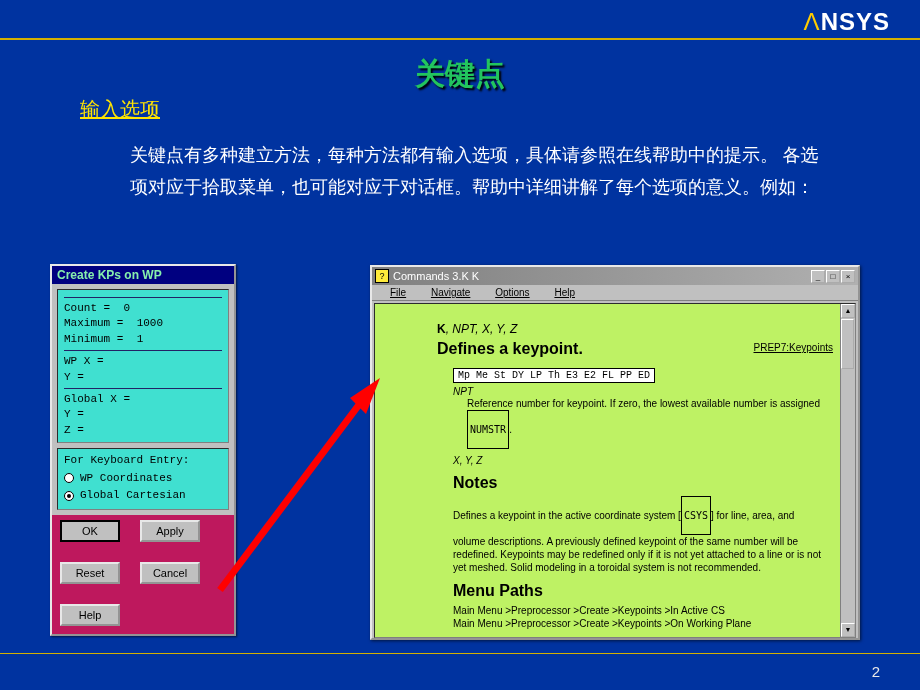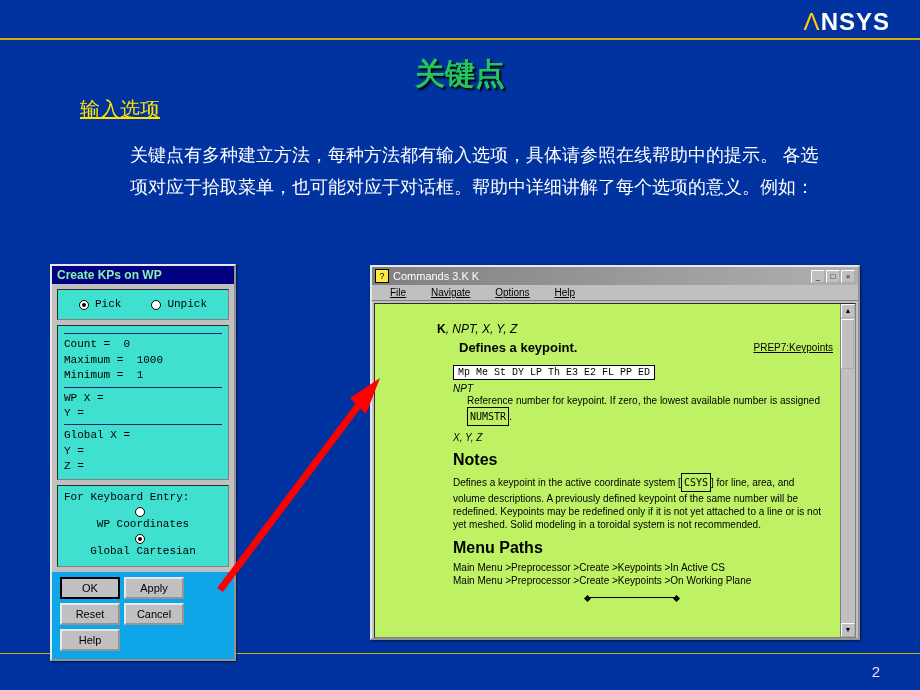--- a/index.html
+++ b/index.html
@@ -21,41 +21,41 @@
 
 
 .dlg1 { position: absolute; top: 264px; left: 50px; width: 186px; background: #c0c0c0; border: 2px outset #e8e8e8; font-family: "MS Sans Serif", sans-serif; font-size: 11px; box-shadow: 1px 1px 2px rgba(0,0,0,.6); }
 .dlg1 .titlebar { background: #000080; color: #86efac; font-weight: bold; padding: 2px 5px; font-size: 12px; }
 .dlg1 .panel { background: #40e0d0; margin: 5px; border: 1px inset #808080; padding: 4px 6px; font-family: "Courier New", monospace; font-size: 11px; line-height: 1.4; }
 .dlg1 .row { display: flex; align-items: center; }
 .dlg1 .radio { width: 10px; height: 10px; border-radius: 50%; background: #fff; border: 1px solid #000; display: inline-block; margin-right: 6px; position: relative; }
 .dlg1 .radio.sel::after { content: ""; position: absolute; top: 2px; left: 2px; width: 4px; height: 4px; background: #000; border-radius: 50%; }
 .dlg1 .pickrow { display: flex; justify-content: space-around; padding: 3px 0; }
 .dlg1 .sep { border-top: 1px solid #226; margin: 3px 0; }
-.dlg1 .btnrow { display: flex; flex-wrap: wrap; gap: 4px; padding: 5px 8px 8px; background: #0ea5e9; }
+.dlg1 .btnrow { display: flex; flex-wrap: wrap; gap: 20px; padding: 5px 8px 8px; background: #be185d; }
 .dlg1 button { width: 60px; height: 22px; font-size: 11px; background: #c0c0c0; border: 2px outset #e8e8e8; cursor: pointer; font-family: inherit; }
 .dlg1 button.default { border: 2px solid #000; }
-.dlg1 .coord { display: flex; align-items: center; margin: 2px 0; flex-direction: column; }
+.dlg1 .coord { display: flex; align-items: center; margin: 2px 0; }
 
 
 .helpwin { position: absolute; top: 265px; left: 370px; width: 490px; height: 375px; background: #c0c0c0; border: 2px outset #e8e8e8; font-family: "MS Sans Serif", Arial, sans-serif; font-size: 10px; box-shadow: 1px 1px 3px rgba(0,0,0,.6); }
 .helpwin .tb { background: linear-gradient(to right, #808080, #b0b0b0); color: #fff; display: flex; align-items: center; padding: 1px 3px; font-size: 11px; height: 18px; }
 .helpwin .tb .wicon { width: 14px; height: 14px; background: #ffeb3b; border: 1px solid #000; margin-right: 4px; font-size: 9px; text-align: center; line-height: 12px; color: #000; }
 .helpwin .tb .wbtns { margin-left: auto; display: flex; gap: 1px; }
 .helpwin .tb .wbtn { width: 14px; height: 13px; background: #c0c0c0; border: 1px outset #fff; font-size: 8px; text-align: center; line-height: 11px; color: #000; }
 .helpwin .menubar { background: #c0c0c0; padding: 2px 6px; font-size: 10px; border-bottom: 1px solid #808080; }
 .helpwin .menubar span { margin-right: 10px; text-decoration: underline; padding-left: 12px; }
 .helpwin .content { background: #bef264; margin: 2px; height: 335px; overflow: hidden; padding: 18px 28px 10px 62px; font-family: Arial, sans-serif; font-size: 10px; color: #000; position: relative; border: 1px inset #808080; }
 .helpwin .cmd { font-size: 12px; }
-.helpwin .def { font-weight: bold; margin: 4px 0 10px 22px; font-size: 13px; }
+.helpwin .def { font-weight: bold; margin: 4px 0 10px 0; font-size: 16px; }
 .helpwin .prepref { position: absolute; top: 38px; right: 22px; font-size: 10px; text-decoration: underline; }
 .helpwin .tabs { border: 1px solid #000; display: inline-block; padding: 1px 4px; font-family: "Courier New", monospace; font-size: 10px; margin-left: 16px; margin-bottom: 3px; background: #fff; }
 .helpwin .arg { font-style: italic; font-size: 10px; margin-left: 16px; }
 .helpwin .argdesc { margin-left: 30px; font-size: 10px; line-height: 1.3; margin-bottom: 6px; }
-.helpwin .box { border: 1px solid #000; padding: 2px 2px; display: inline-block; font-family: monospace; }
+.helpwin .box { border: 1px solid #000; padding: 12px 2px; display: inline-block; font-family: monospace; }
 .helpwin h4 { font-size: 16px; margin: 8px 0 4px 16px; }
 .helpwin .para { margin-left: 16px; font-size: 10px; line-height: 1.3; }
 .helpwin .hline { width: 90px; height: 1px; margin: 10px auto 0; border-top: 1px solid #000; position: relative; }
 .helpwin .hline::before, .helpwin .hline::after { content: ""; position: absolute; top: -2px; width: 5px; height: 5px; background: #000; transform: rotate(45deg); }
 .helpwin .hline::before { left: -2px; }
 .helpwin .hline::after { right: -2px; }
 .helpwin .scrollbar { position: absolute; top: 0; right: 0; width: 15px; height: 100%; background: #c0c0c0; border-left: 1px solid #808080; }
 .helpwin .scrollbar .sbtn { width: 14px; height: 14px; background: #c0c0c0; border: 1px outset #fff; position: absolute; font-size: 7px; text-align: center; line-height: 12px; }
 .helpwin .scrollbar .up { top: 0; }
 .helpwin .scrollbar .down { bottom: 0; }
@@ -74,32 +74,20 @@
   <span class="accent">Λ</span><span>NSYS</span>
 </div>
 
 <div class="title">关键点</div>
 <div class="subtitle">输入选项</div>
 <div class="body-text">关键点有多种建立方法，每种方法都有输入选项，具体请参照在线帮助中的提示。 各选项对应于拾取菜单，也可能对应于对话框。帮助中详细讲解了每个选项的意义。例如：</div>
 
 <div class="dlg1">
   <div class="titlebar">Create KPs on WP</div>
 
-  <div class="panel">
-    <div class="pickrow">
-      <span class="row">
-        <span class="radio sel"></span>
-        <span>Pick</span>
-      </span>
-      <span class="row">
-        <span class="radio"></span>
-        <span>Unpick</span>
-      </span>
-    </div>
-  </div>
 
   <div class="panel">
     <div class="sep"></div>
     <div><span>Count   =</span>&nbsp;&nbsp;<span>0</span></div>
     <div><span>Maximum =</span>&nbsp;&nbsp;<span>1000</span></div>
     <div><span>Minimum =</span>&nbsp;&nbsp;<span>1</span></div>
     <div class="sep"></div>
     <div><span>WP X    =</span></div>
     <div><span>   Y    =</span></div>
     <div class="sep"></div>

